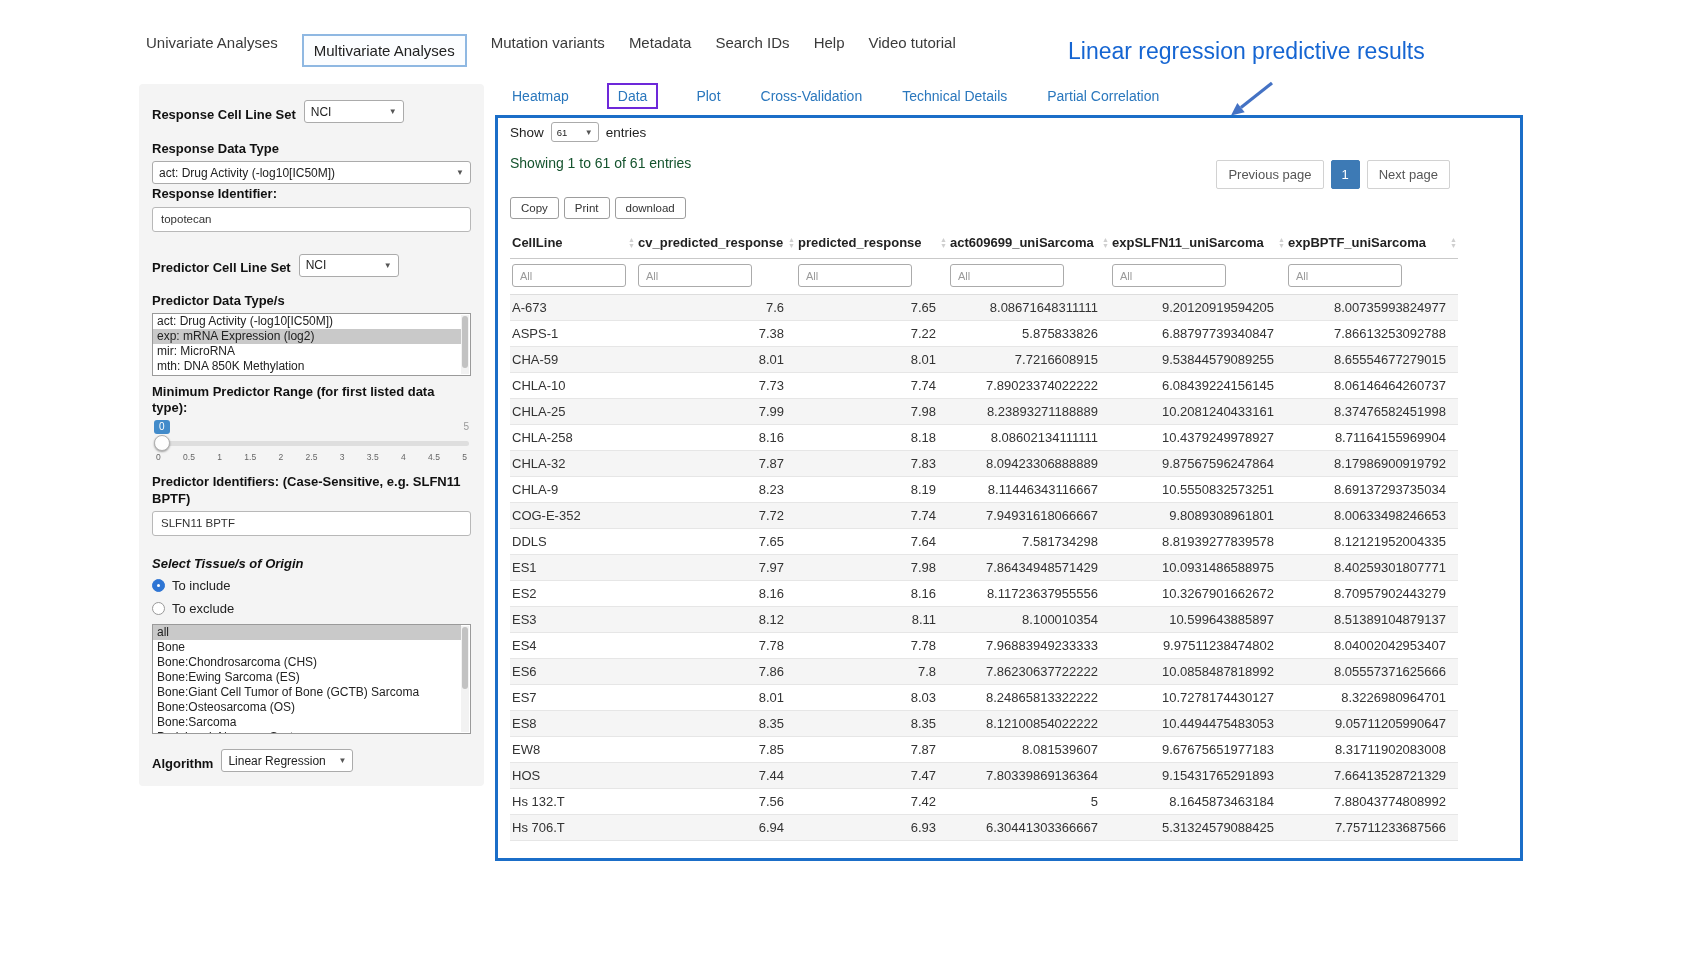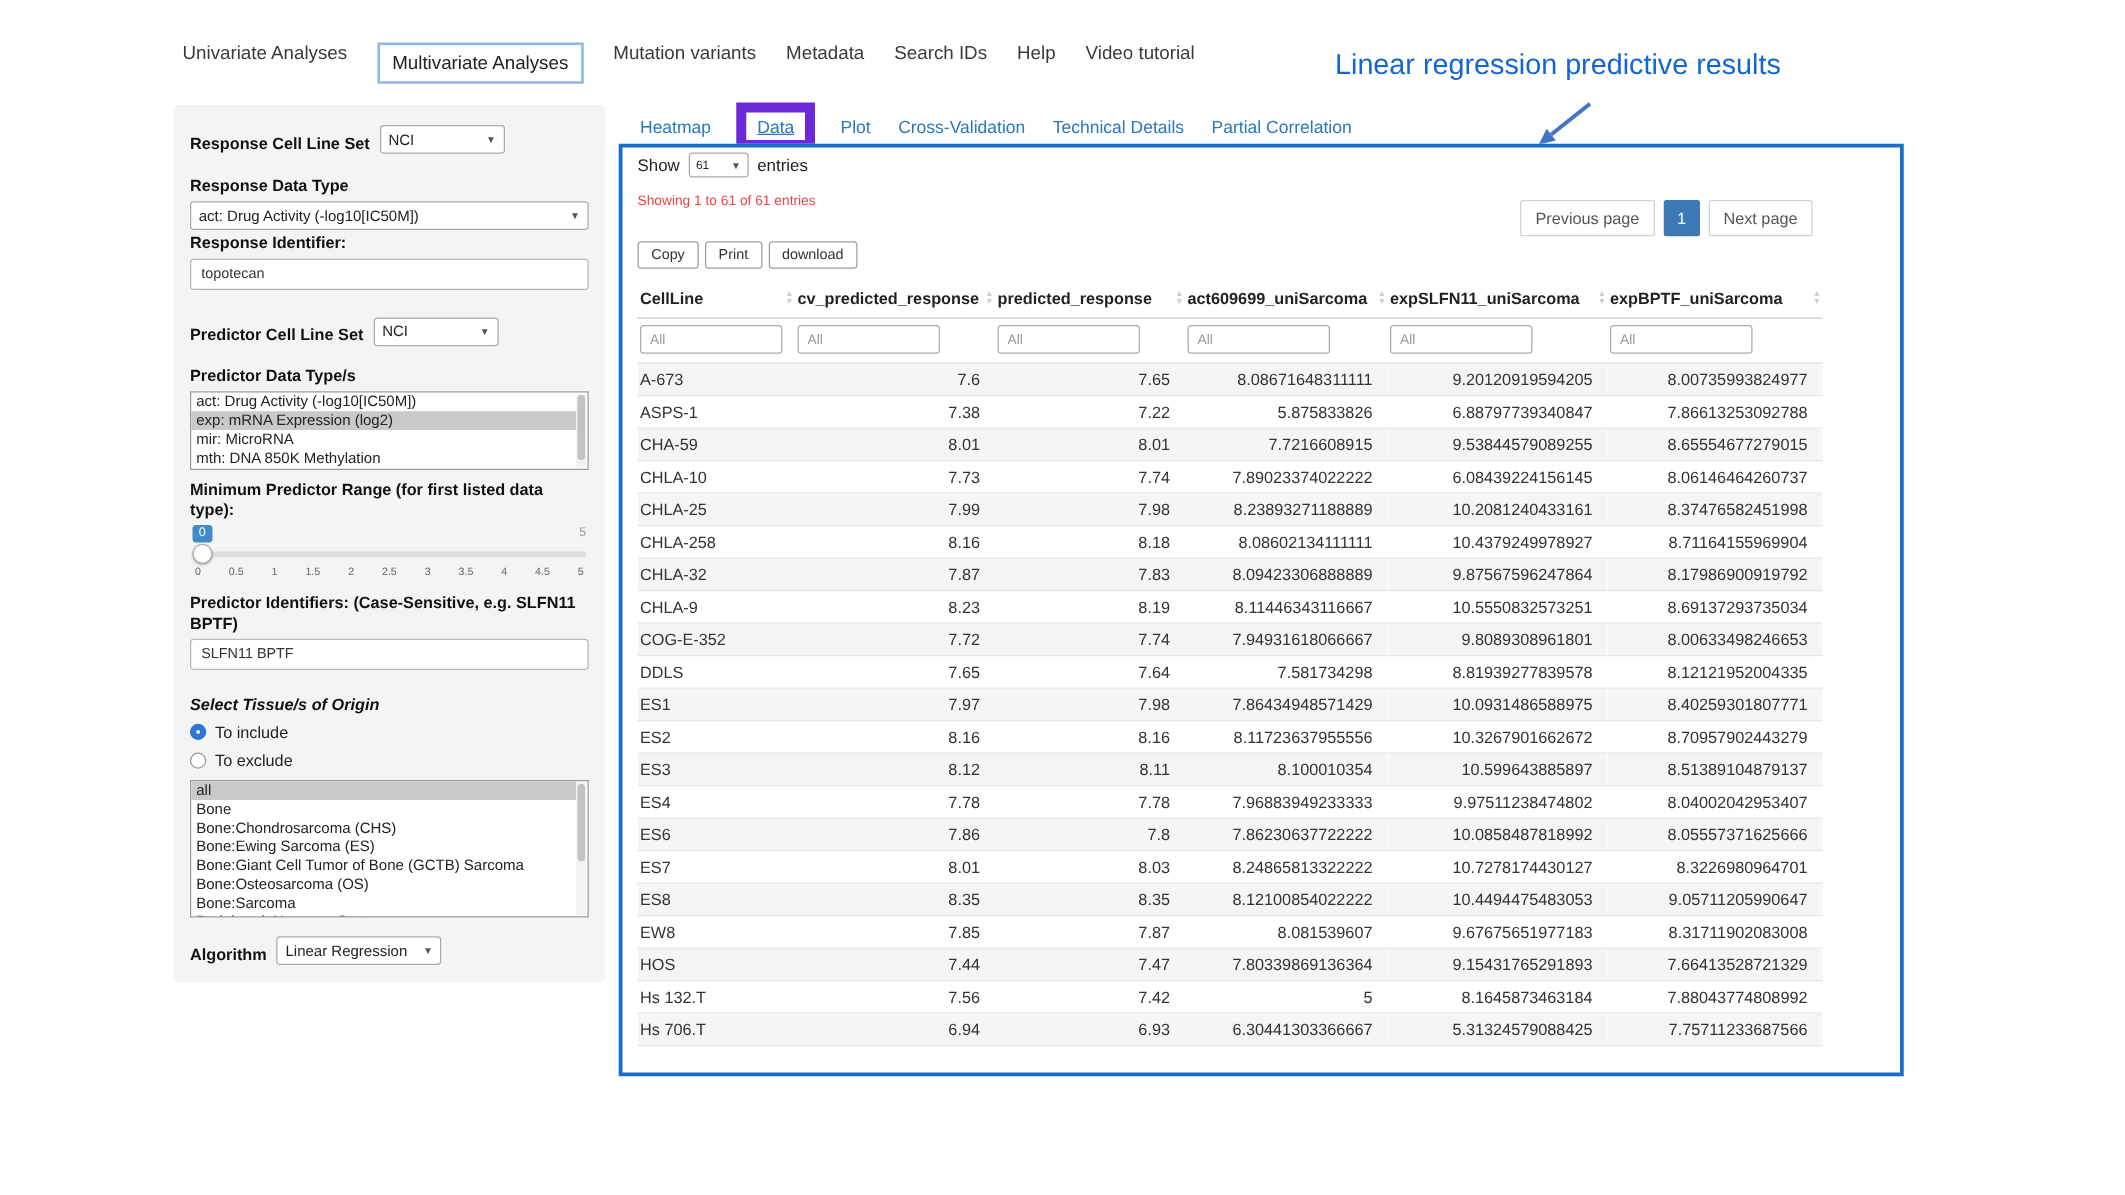--- a/index.html
+++ b/index.html
@@ -47,28 +47,28 @@
   .slider-handle{position:absolute;left:0;top:15px;width:16px;height:16px;border-radius:50%;background:#fdfdfd;border:1px solid #b0b0b0;box-shadow:0 1px 2px rgba(0,0,0,0.35);cursor:grab;}
   .slider-ticks{position:absolute;left:2px;right:2px;top:32px;display:flex;justify-content:space-between;font-size:8.5px;color:#666;}
 
   
   .radio-row{display:flex;align-items:center;gap:7px;margin-bottom:8px;cursor:pointer;}
   .radio{width:13px;height:13px;border:1px solid #999;border-radius:50%;background:#fff;flex:none;position:relative;}
   .radio.checked{border-color:#2e75d4;background:#2e75d4;}
   .radio.checked::after{content:"";position:absolute;left:4px;top:4px;width:3px;height:3px;border-radius:50%;background:#fff;}
 
   
-  .subtabs{position:absolute;left:512px;top:88px;display:flex;align-items:center;gap:22px;font-size:14px;color:#2a77bd;}
+  .subtabs{position:absolute;left:512px;top:88px;display:flex;align-items:center;gap:40px;font-size:14px;color:#2a77bd;}
   .subtab{cursor:pointer;white-space:nowrap;}
-  .red-box{border:8px solid #6d28d9;padding:3px 9px;margin:-6px -2px;text-decoration:underline;}
+  .red-box{border:2px solid #6d28d9;padding:3px 9px;margin:-6px -2px;}
   .main-box{position:absolute;left:495px;top:115px;width:1028px;height:746px;border:3px solid #1b6ec8;background:#fff;}
   .box-inner{position:relative;height:100%;padding:4px 14px 0 12px;}
   .show-line{display:flex;align-items:center;gap:7px;font-size:13.5px;color:#222;}
   .show-select{width:48px;height:20px;background:#fff;border:1px solid #ababab;border-radius:3px;display:flex;align-items:center;justify-content:space-between;padding:0 5px;font-size:9.5px;cursor:pointer;}
-  .showing-line{margin-top:13px;font-size:11px;color:#ef4444;}
+  .showing-line{margin-top:13px;font-size:14px;color:#14532d;}
   .pagination{position:absolute;top:42px;right:70px;display:flex;align-items:center;font-size:13px;color:#555;}
   .page-btn{border:1px solid #d2d2d2;background:#fff;padding:6px 11px;border-radius:2px;cursor:pointer;white-space:nowrap;}
   .page-current{background:#3d7ab5;border:1px solid #3d7ab5;color:#fff;padding:6px 10px;margin:0 7px;border-radius:2px;cursor:pointer;}
   .toolbar{margin-top:26px;display:flex;gap:5px;}
   .tool-btn{border:1px solid #9d9d9d;background:#fff;border-radius:3px;font-size:11.5px;padding:4px 10px;color:#333;cursor:pointer;}
 
   
   .results{border-collapse:collapse;table-layout:fixed;width:948px;margin-top:8px;font-size:13px;color:#333;}
   .results th{position:relative;text-align:left;font-weight:bold;font-size:13px;color:#222;padding:8px 14px 8px 2px;border-bottom:1px solid #c9c9c9;cursor:pointer;white-space:nowrap;overflow:hidden;}
   .sort-icon{position:absolute;right:1px;top:50%;transform:translateY(-50%);display:flex;flex-direction:column;font-size:7px;line-height:6px;color:#cfcfcf;}

